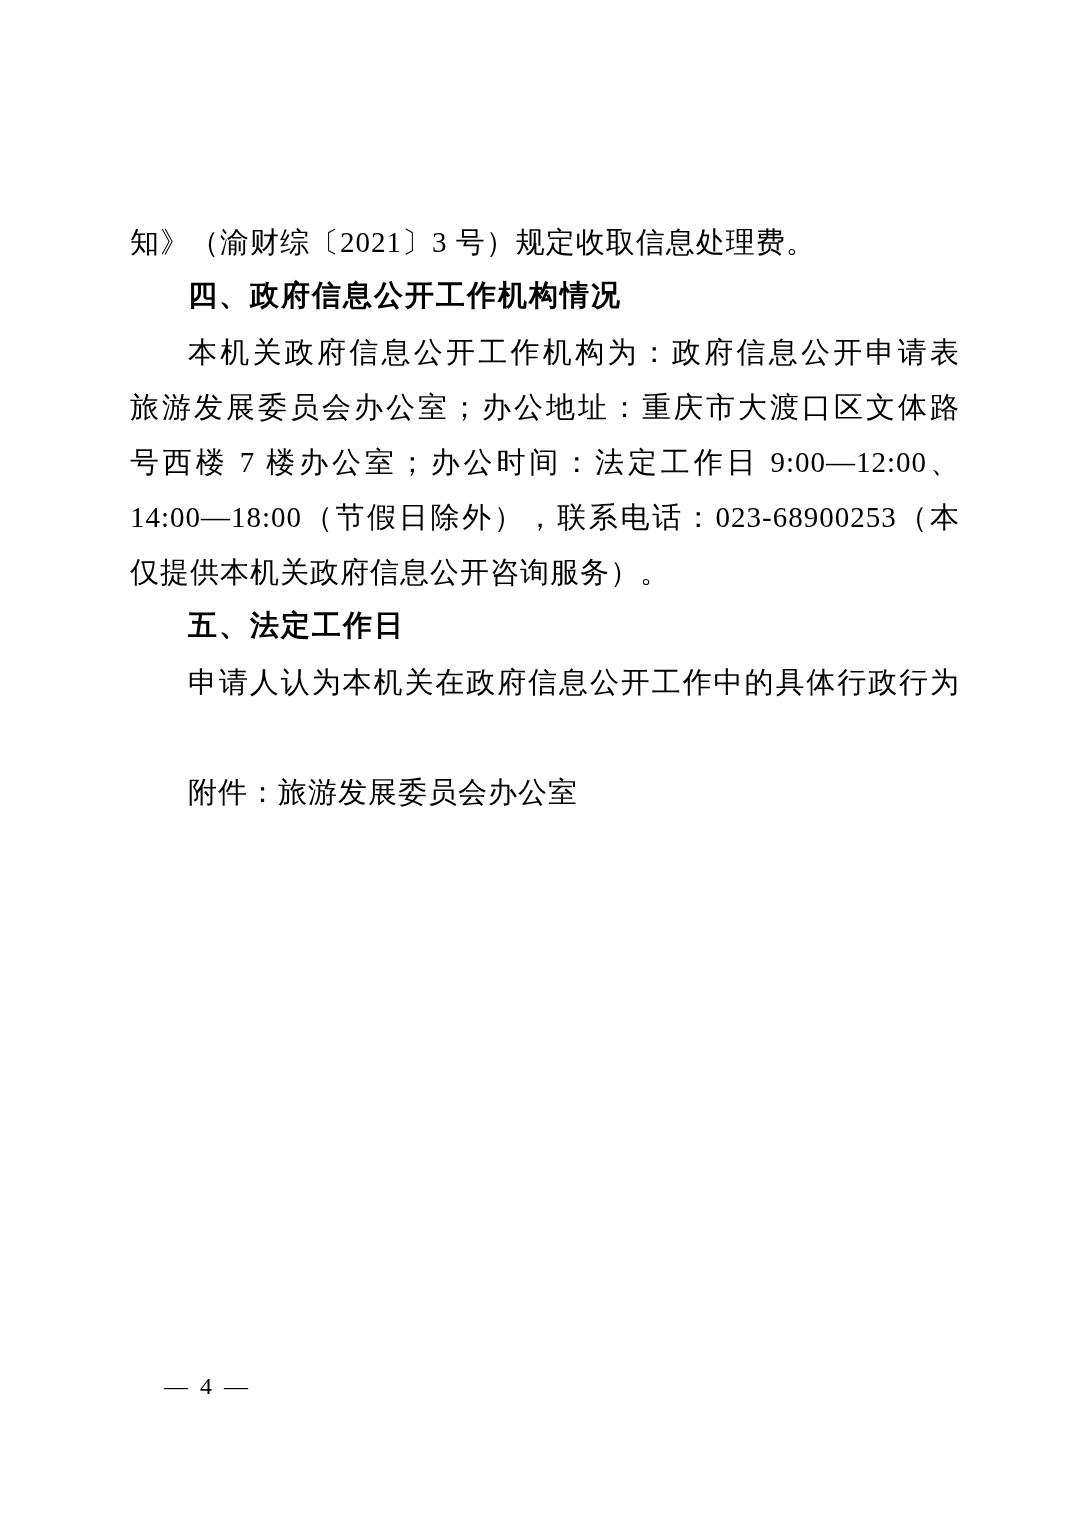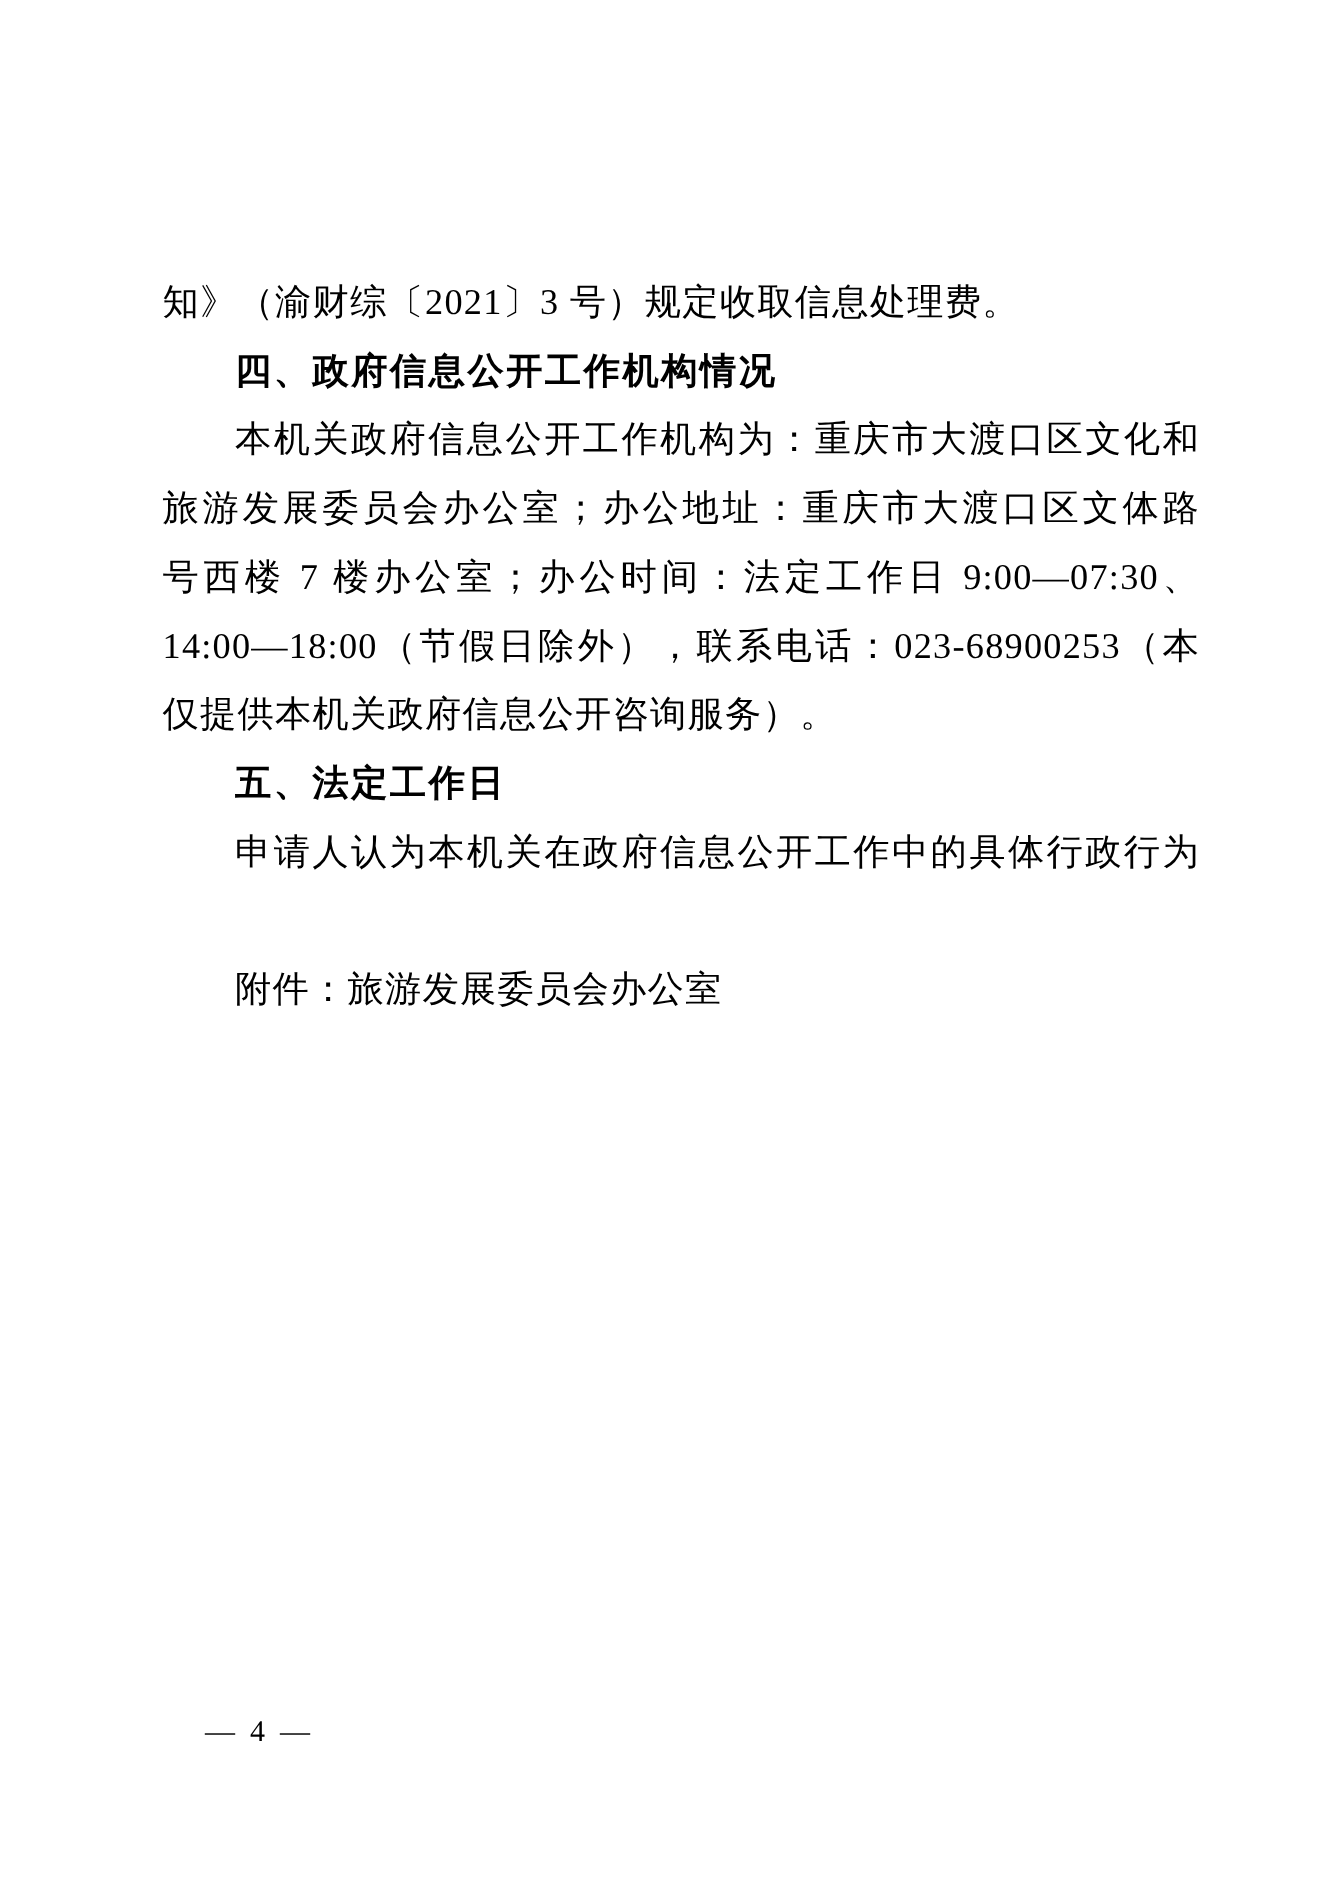--- a/index.html
+++ b/index.html
@@ -37,21 +37,21 @@
     letter-spacing: 1px;
   }
   .indent {
     padding-left: 58px;
   }
   .stretch {
     text-align: justify;
     text-align-last: justify;
   }
   .heading {
-    font-family: Liberation Serif, serif;
+    font-family: Liberation Mono, monospace;
     font-weight: 700;
     letter-spacing: 2px;
   }
   .spacer {
     height: 55px;
   }
   .page-number {
     position: absolute;
     left: 164px;
     top: 1338px;
@@ -65,25 +65,25 @@
 <body>
 
 <div class="page">
 
   <div class="content">
 
     <div class="line">知》（渝财综〔2021〕3 号）规定收取信息处理费。</div>
 
     <div class="line heading indent">四、政府信息公开工作机构情况</div>
 
-    <div class="line indent stretch">本机关政府信息公开工作机构为：重庆市大渡口区文化和</div>
+    <div class="line indent stretch">本机关政府信息公开工作机构为：政府信息公开申请表</div>
 
     <div class="line stretch">旅游发展委员会办公室；办公地址：重庆市大渡口区文体路 126</div>
 
-    <div class="line stretch">号西楼 7 楼办公室；办公时间：法定工作日 9:00—07:30、</div>
+    <div class="line stretch">号西楼 7 楼办公室；办公时间：法定工作日 9:00—12:00、</div>
 
     <div class="line stretch">14:00—18:00（节假日除外），联系电话：023-68900253（本电话</div>
 
     <div class="line">仅提供本机关政府信息公开咨询服务）。</div>
 
     <div class="line heading indent">五、法定工作日</div>
 
     <div class="line indent stretch">申请人认为本机关在政府信息公开工作中的具体行政行为侵</div>
 
 

